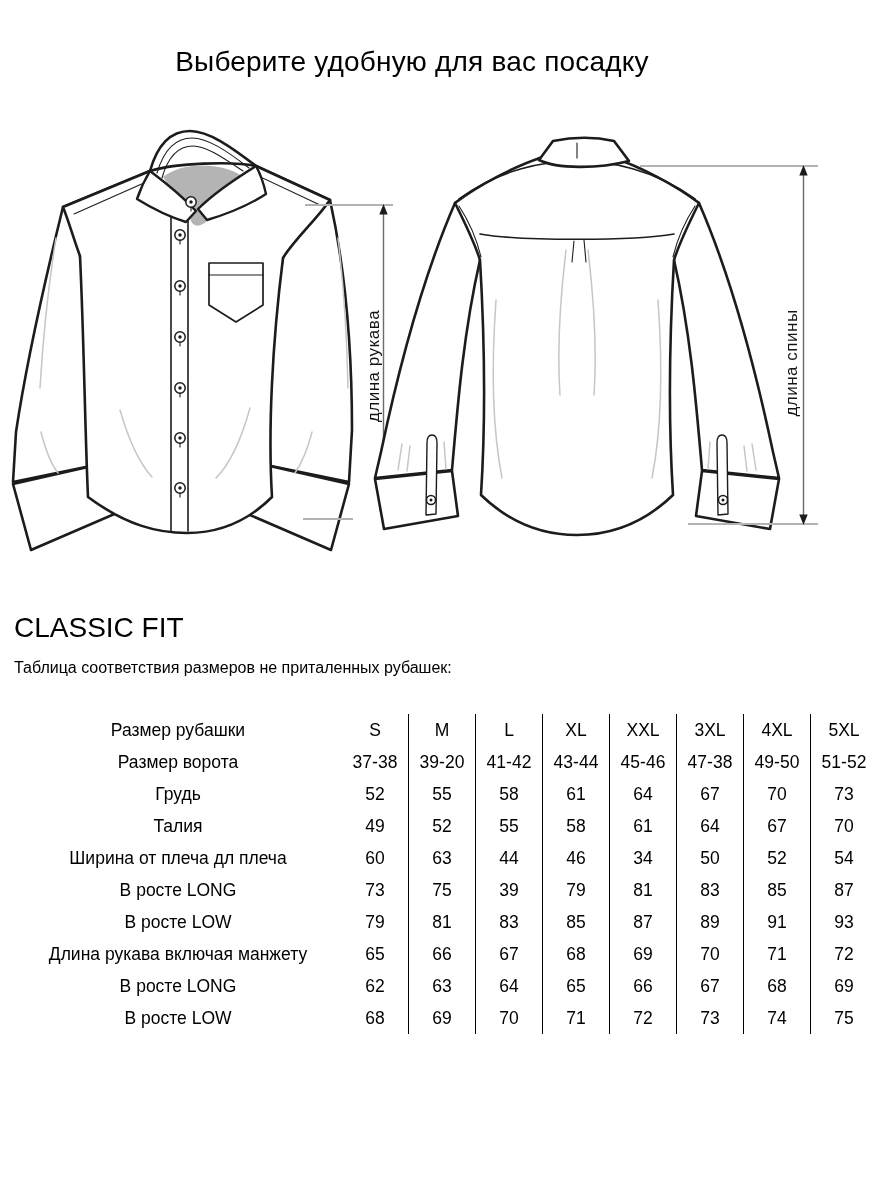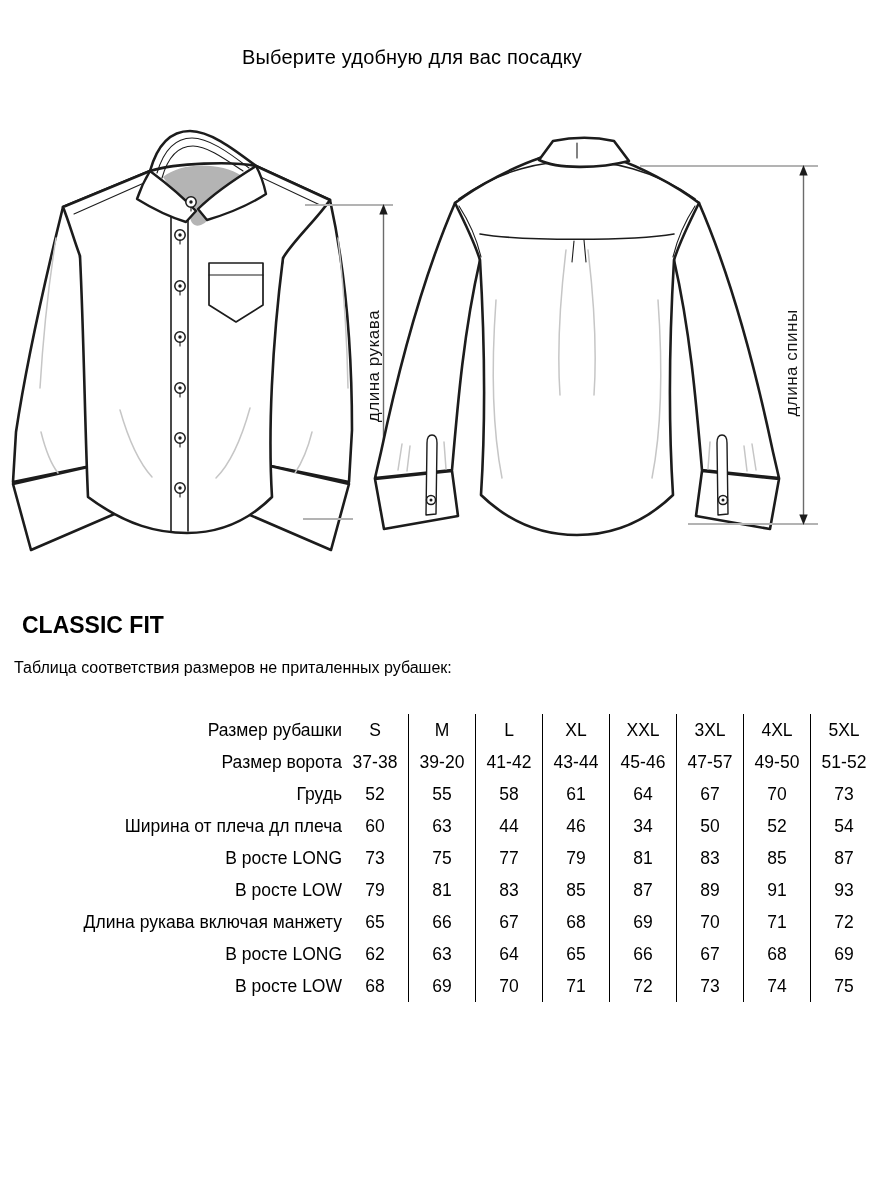--- a/index.html
+++ b/index.html
@@ -2,24 +2,24 @@
 <html style="--ink: #1c1c1c; --tick: #b3b3b3; --neck: #b4b4b4; --crease: #c6c6c6; --measure: #6b6b6b; --tableline: #000000;"><head>
 <meta charset="utf-8">
 <style>
   html,body{margin:0;padding:0;}
   body{
     width:881px;height:1200px;position:relative;background:#ffffff;
     font-family:"Liberation Sans",sans-serif;color:#000;overflow:hidden;
   }
   .page-title{
     position:absolute;top:46px;left:0;width:824px;text-align:center;
-    font-size:20px;color:#000;letter-spacing:0.2px;
+    font-size:28px;color:#000;letter-spacing:0.2px;
   }
   .section-heading{
-    position:absolute;top:612px;left:22px;font-size:23px;font-weight:700;
+    position:absolute;top:612px;left:14px;font-size:28px;font-weight:400;
     letter-spacing:0px;color:#000;
   }
   .section-subtitle{
     position:absolute;top:659px;left:14px;font-size:16px;color:#000;
   }
   .diagram{position:absolute;top:0;left:0;}
 
   
   .ol   {stroke:var(--ink,#1c1c1c);stroke-width:2.6;fill:#ffffff;stroke-linejoin:round;stroke-linecap:round;}
   .olf  {stroke:var(--ink,#1c1c1c);stroke-width:2.4;fill:#ffffff;stroke-linejoin:round;}
@@ -34,21 +34,21 @@
   .arrow{fill:var(--ink,#1c1c1c);stroke:none;}
   .grayfill{fill:var(--neck,#b4b4b4);stroke:none;}
   .btn  {stroke:var(--ink,#1c1c1c);stroke-width:1.5;fill:#ffffff;}
   .dot  {fill:var(--ink,#1c1c1c);stroke:none;}
   .mlabel{font-family:"Liberation Sans",sans-serif;font-size:17px;fill:#141414;letter-spacing:0.5px;}
 
   
   .size-table-wrap{position:absolute;top:714px;left:14px;}
   table.size{border-collapse:collapse;table-layout:fixed;width:856px;font-size:17.5px;}
   table.size td{height:32px;padding:0;vertical-align:middle;white-space:nowrap;}
-  td.lbl{width:328px;text-align:right;}
+  td.lbl{width:328px;text-align:center;}
   td.val{width:66px;text-align:center;border-left:1px solid var(--tableline,#000);}
   td.val.first{border-left:none;}
 </style>
 </head>
 <body>
 
 <div class="page-title">Выберите удобную для вас посадку</div>
 
 <svg class="diagram" width="881" height="600" viewBox="0 0 881 600" aria-hidden="true">
 
@@ -190,51 +190,62 @@
         <td class="val">4XL</td>
         <td class="val">5XL</td>
       </tr>
       <tr>
         <td class="lbl">Размер ворота</td>
         <td class="val first">37-38</td>
         <td class="val">39-20</td>
         <td class="val">41-42</td>
         <td class="val">43-44</td>
         <td class="val">45-46</td>
-        <td class="val">47-57</td>
+        <td class="val">47-38</td>
         <td class="val">49-50</td>
         <td class="val">51-52</td>
       </tr>
       <tr>
         <td class="lbl">Грудь</td>
         <td class="val first">52</td>
         <td class="val">55</td>
         <td class="val">58</td>
         <td class="val">61</td>
         <td class="val">64</td>
         <td class="val">67</td>
         <td class="val">70</td>
         <td class="val">73</td>
+      </tr>
+      <tr>
+        <td class="lbl">Талия</td>
+        <td class="val first">49</td>
+        <td class="val">52</td>
+        <td class="val">55</td>
+        <td class="val">58</td>
+        <td class="val">61</td>
+        <td class="val">64</td>
+        <td class="val">67</td>
+        <td class="val">70</td>
       </tr>
       <tr>
         <td class="lbl">Ширина от плеча дл плеча</td>
         <td class="val first">60</td>
         <td class="val">63</td>
         <td class="val">44</td>
         <td class="val">46</td>
         <td class="val">34</td>
         <td class="val">50</td>
         <td class="val">52</td>
         <td class="val">54</td>
       </tr>
       <tr>
         <td class="lbl">В росте LONG</td>
         <td class="val first">73</td>
         <td class="val">75</td>
-        <td class="val">77</td>
+        <td class="val">39</td>
         <td class="val">79</td>
         <td class="val">81</td>
         <td class="val">83</td>
         <td class="val">85</td>
         <td class="val">87</td>
       </tr>
       <tr>
         <td class="lbl">В росте LOW</td>
         <td class="val first">79</td>
         <td class="val">81</td>

